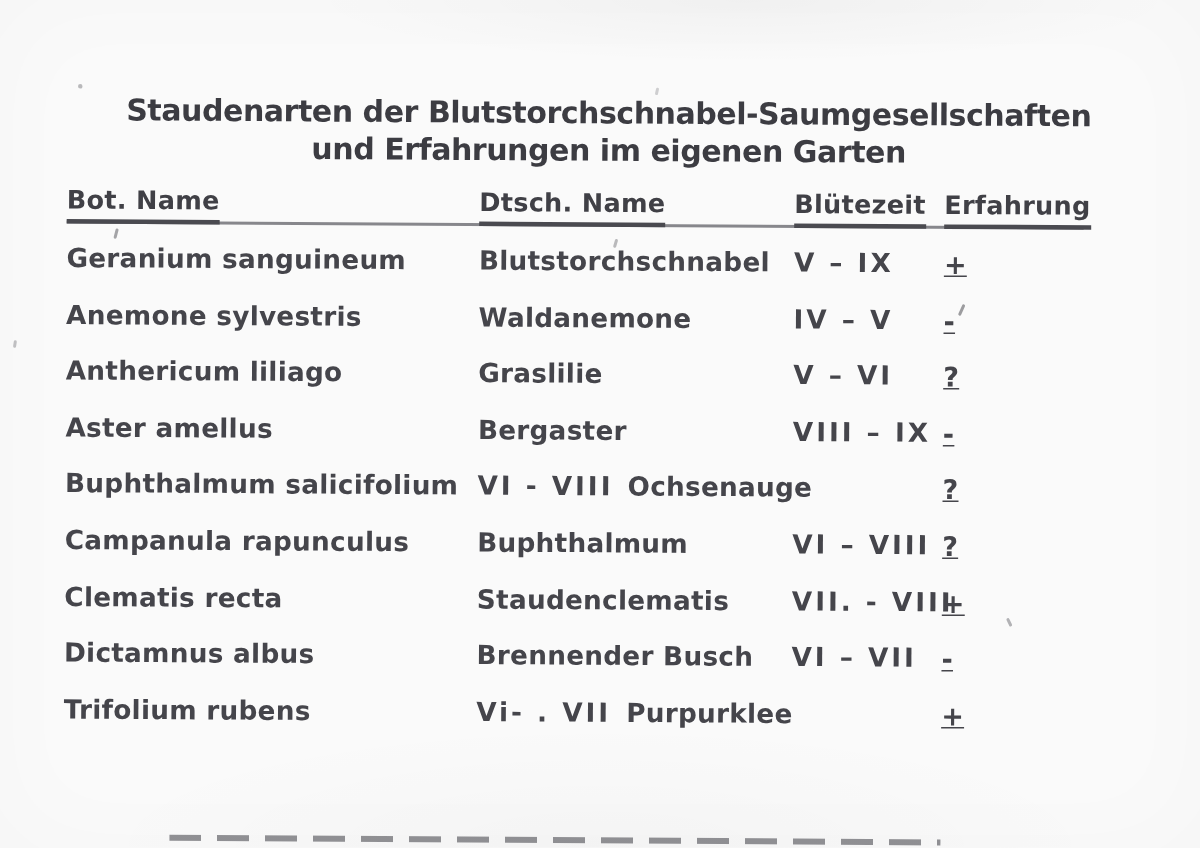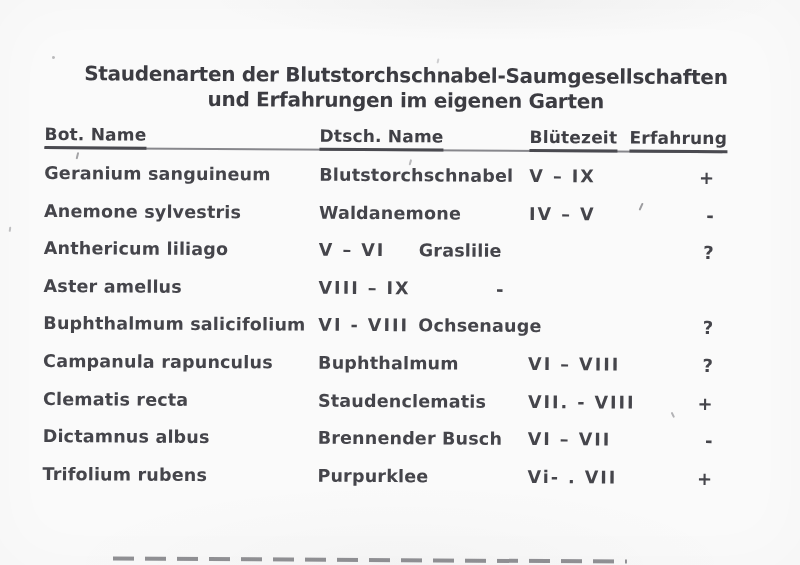--- a/index.html
+++ b/index.html
@@ -34,21 +34,21 @@
     white-space: nowrap;
   }
   #title-1 { top: 61px; }
   #title-2 { top: 86px; }
 
   
   .cols { display: flex; }
   .c0 { width: 275px; }
   .c1 { width: 210px; }
   .c2 { width: 100px; }
-  .c3 { width: 95px; text-align: right; padding-right: 10px; box-sizing: border-box; }
+  .c3 { width: 95px; text-align: left; padding-right: 10px; box-sizing: border-box; text-decoration: underline; }
 
   #thead {
     position: absolute; left: 45px; top: 124px; width: 680px;
     font-weight: bold; font-size: 17px; letter-spacing: 0.2px;
     color: #404046;
   }
   #thead .th-label {
     display: inline-block;
     line-height: 19px;
     padding-bottom: 2px;
@@ -123,27 +123,28 @@
 
       <div class="tr cols">
         <div class="td c0"><span class="td-text">Anemone sylvestris</span></div>
         <div class="td c1"><span class="td-text">Waldanemone</span></div>
         <div class="td c2"><span class="td-text">IV – V</span></div>
         <div class="td c3"><span class="td-text">-</span></div>
       </div>
 
       <div class="tr cols">
         <div class="td c0"><span class="td-text">Anthericum liliago</span></div>
+        <div class="td c1"><span class="td-text">Graslilie</span></div>
         <div class="td c2"><span class="td-text">V – VI</span></div>
-        <div class="td c1"><span class="td-text">Graslilie</span></div>
         <div class="td c3"><span class="td-text">?</span></div>
       </div>
 
       <div class="tr cols">
         <div class="td c0"><span class="td-text">Aster amellus</span></div>
+        <div class="td c1"><span class="td-text">Bergaster</span></div>
         <div class="td c2"><span class="td-text">VIII – IX</span></div>
         <div class="td c3"><span class="td-text">-</span></div>
       </div>
 
       <div class="tr cols">
         <div class="td c0"><span class="td-text">Buphthalmum salicifolium</span></div>
         <div class="td c2"><span class="td-text">VI - VIII</span></div>
         <div class="td c1"><span class="td-text">Ochsenauge</span></div>
         <div class="td c3"><span class="td-text">?</span></div>
       </div>
@@ -164,22 +165,22 @@
 
       <div class="tr cols">
         <div class="td c0"><span class="td-text">Dictamnus albus</span></div>
         <div class="td c1"><span class="td-text">Brennender Busch</span></div>
         <div class="td c2"><span class="td-text">VI – VII</span></div>
         <div class="td c3"><span class="td-text">-</span></div>
       </div>
 
       <div class="tr cols">
         <div class="td c0"><span class="td-text">Trifolium rubens</span></div>
+        <div class="td c2"><span class="td-text">Vi- . VII</span></div>
         <div class="td c1"><span class="td-text">Purpurklee</span></div>
-        <div class="td c2"><span class="td-text">Vi- . VII</span></div>
         <div class="td c3"><span class="td-text">+</span></div>
       </div>
     </div>
 
     <div id="speck-dot" class="speck"></div>
     <div id="speck-tick-a" class="speck"></div>
     <div id="speck-tick-b" class="speck"></div>
     <div id="speck-check" class="speck"></div>
     <div id="speck-tick-c" class="speck"></div>
     <div id="speck-comma" class="speck"></div>

